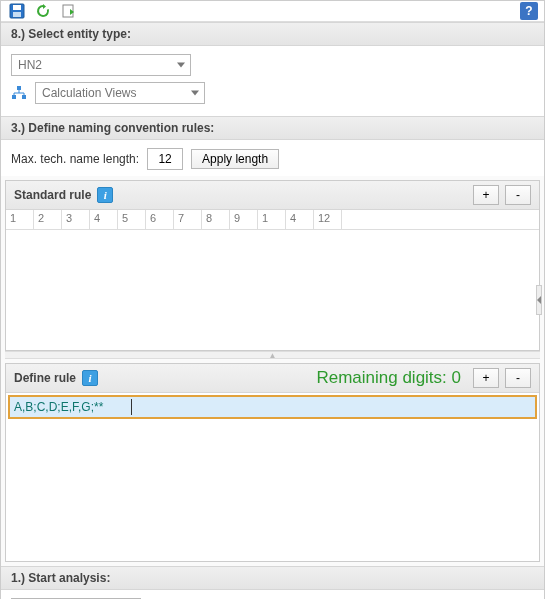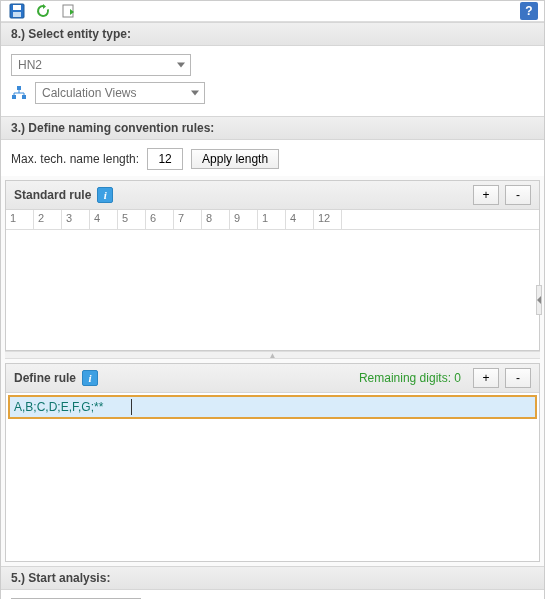--- a/index.html
+++ b/index.html
@@ -160,21 +160,21 @@
     margin: 0 4px;
     display:flex;
     align-items:center;
     justify-content:center;
     color:#bbb;
     font-size:8px;
     cursor: row-resize;
   }
   .remaining {
     color: #2e9a2e;
-    font-size: 12px;
+    font-size: 17px;
     font-weight: normal;
     margin-right: 6px;
     text-align: center;
   }
   .expert-input-wrap {
     border: 2px solid #e2a23c;
     background: #d9ecfa;
     margin: 2px;
     padding: 2px;
   }
@@ -320,19 +320,19 @@
       </span>
       <button class="btn btn-sq">+</button>
       <button class="btn btn-sq">-</button>
     </div>
     <div class="expert-input-wrap">
       <span class="expert-input">A,B;C,D;E,F,G;**</span>
     </div>
     <div class="expert-body"></div>
   </div>
 
-  <div class="section-header" style="margin-top:4px;">5.) Start analysis:</div>
+  <div class="section-header" style="margin-top:4px;">1.) Start analysis:</div>
   <div class="section-body">
     <button class="btn btn-wide">Start Analysis</button>
   </div>
 
   <div class="scroll-expand"></div>
 </div>
 
 </body></html>

